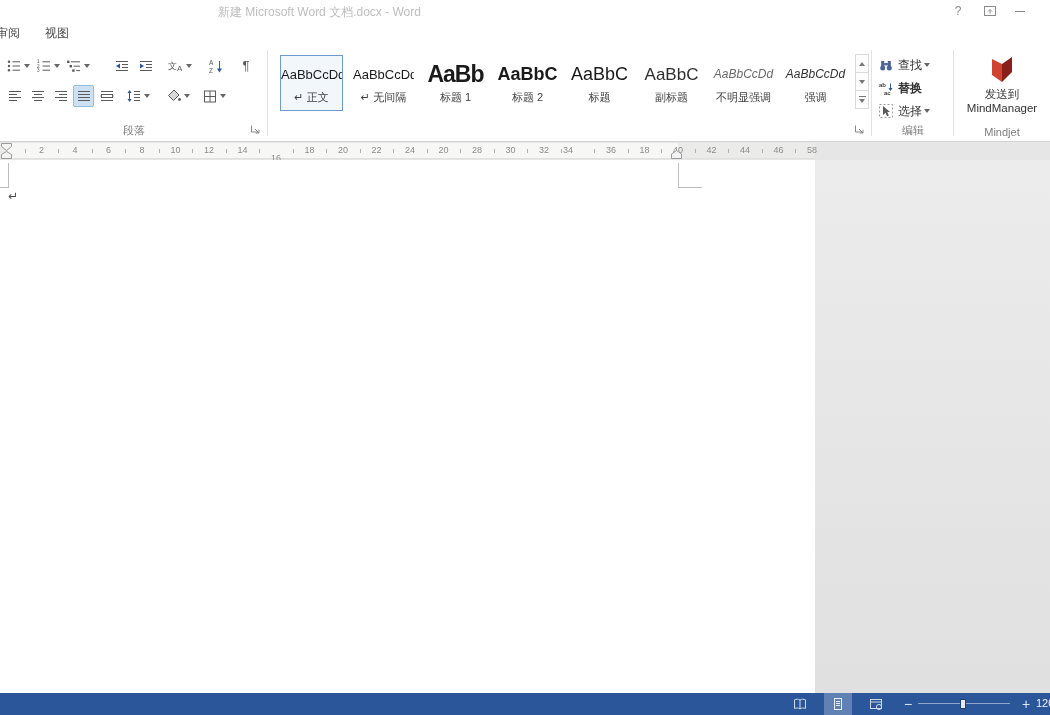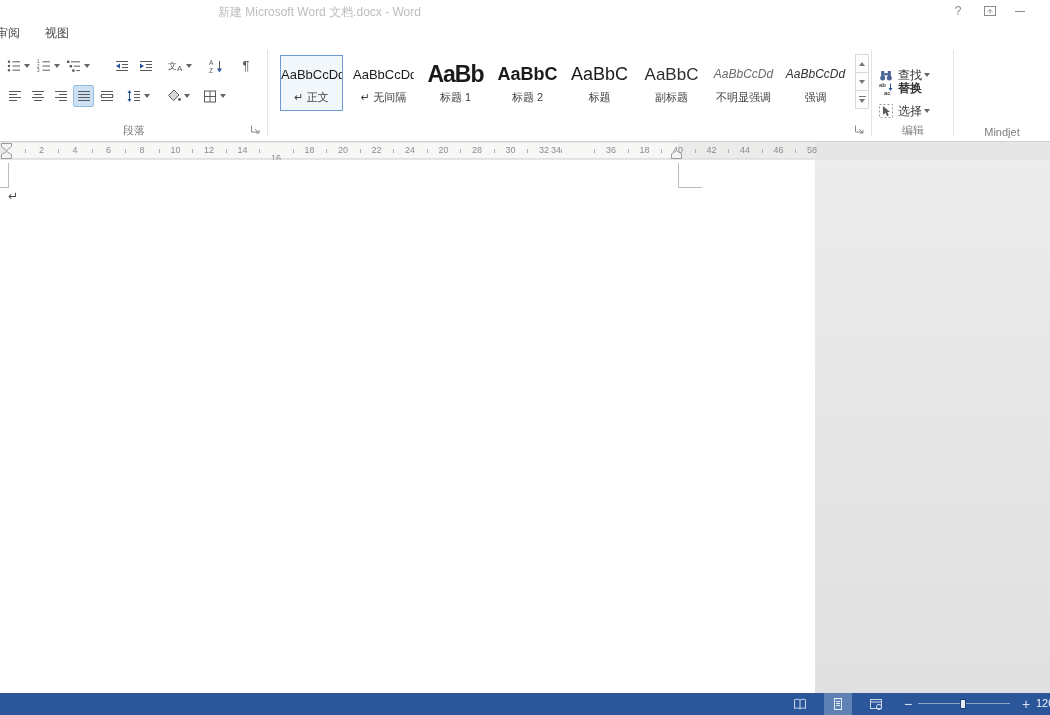--- a/index.html
+++ b/index.html
@@ -60,21 +60,21 @@
 
   .gscroll{position:absolute;left:587px;top:10px;width:14px;}
   .gs-btn{width:14px;height:19px;border:1px solid #d9d9d9;background:#fdfdfd;box-sizing:border-box;display:flex;flex-direction:column;align-items:center;justify-content:center;margin-top:-1px;}
   .tri-up{width:0;height:0;border-left:3.5px solid transparent;border-right:3.5px solid transparent;border-bottom:4px solid #777;}
   .tri-down{width:0;height:0;border-left:3.5px solid transparent;border-right:3.5px solid transparent;border-top:4px solid #777;}
   .gs-morebar{width:7px;height:1px;background:#777;margin-bottom:2px;}
 
   
   .ed-item{position:absolute;left:6px;height:20px;display:flex;align-items:center;font-size:12px;color:#333;white-space:nowrap;}
   .ed-item .icon{margin-right:4px;}
-  .ed-find{top:20px;}
+  .ed-find{top:10px;}
   .ed-replace{top:33px;font-weight:bold;}
   .ed-select{top:56px;}
 
   
   .mj-btn{position:absolute;left:8px;top:8px;width:80px;height:76px;text-align:center;}
   .mj-logo{display:inline-block;margin-top:2px;}
   .mj-line{font-size:11.5px;color:#333;line-height:14px;white-space:nowrap;}
 
   
   .ruler{position:absolute;top:141px;left:0;width:1050px;height:19px;}
@@ -366,20 +366,30 @@
           </span>
         <span>选择</span>
         <span class="caret"></span>
       </div>
       <div class="glabel">编辑</div>
     </div>
 
     <div class="sep" style="left:953px;"></div>
 
     <div class="group g-mindjet">
+      <div class="mj-btn">
+        <span class="mj-logo">
+          <svg width="26" height="28" viewBox="0 0 26 28">
+              <polygon points="3,4 13,9 13,27 3,20" fill="#cf4431"></polygon>
+              <polygon points="23,2 13,9 13,27 23,17" fill="#8a2019"></polygon>
+            </svg>
+        </span>
+        <div class="mj-line">发送到</div>
+        <div class="mj-line">MindManager</div>
+      </div>
       <div class="glabel">Mindjet</div>
     </div>
   </div>
 
   <div class="ruler">
     <div class="ruler-band">
       <div class="ruler-margin rm-left"></div>
       <div class="ruler-margin rm-right"></div>
       <div>
           <span class="ruler-num" style="left: 41.5px;">2</span>
@@ -391,21 +401,21 @@
           <span class="ruler-num" style="left: 242.5px;">14</span>
           <span class="ruler-num" style="left: 276px; margin-top: 8px;">16</span>
           <span class="ruler-num" style="left: 309.5px;">18</span>
           <span class="ruler-num" style="left: 343px;">20</span>
           <span class="ruler-num" style="left: 376.5px;">22</span>
           <span class="ruler-num" style="left: 410px;">24</span>
           <span class="ruler-num" style="left: 443.5px;">20</span>
           <span class="ruler-num" style="left: 477px;">28</span>
           <span class="ruler-num" style="left: 510.5px;">30</span>
           <span class="ruler-num" style="left: 544px;">32</span>
-          <span class="ruler-num" style="left: 556px;">34</span>
+          <span class="ruler-num" style="left: 568px;">34</span>
           <span class="ruler-num" style="left: 611px;">36</span>
           <span class="ruler-num" style="left: 644.5px;">18</span>
           <span class="ruler-num" style="left: 678px;">40</span>
           <span class="ruler-num" style="left: 711.5px;">42</span>
           <span class="ruler-num" style="left: 745px;">44</span>
           <span class="ruler-num" style="left: 778.5px;">46</span>
           <span class="ruler-num" style="left: 812px;">58</span>
           <span class="ruler-tick" style="left: 24.75px;"></span>
           <span class="ruler-tick" style="left: 58.25px;"></span>
           <span class="ruler-tick" style="left: 91.75px;"></span>

